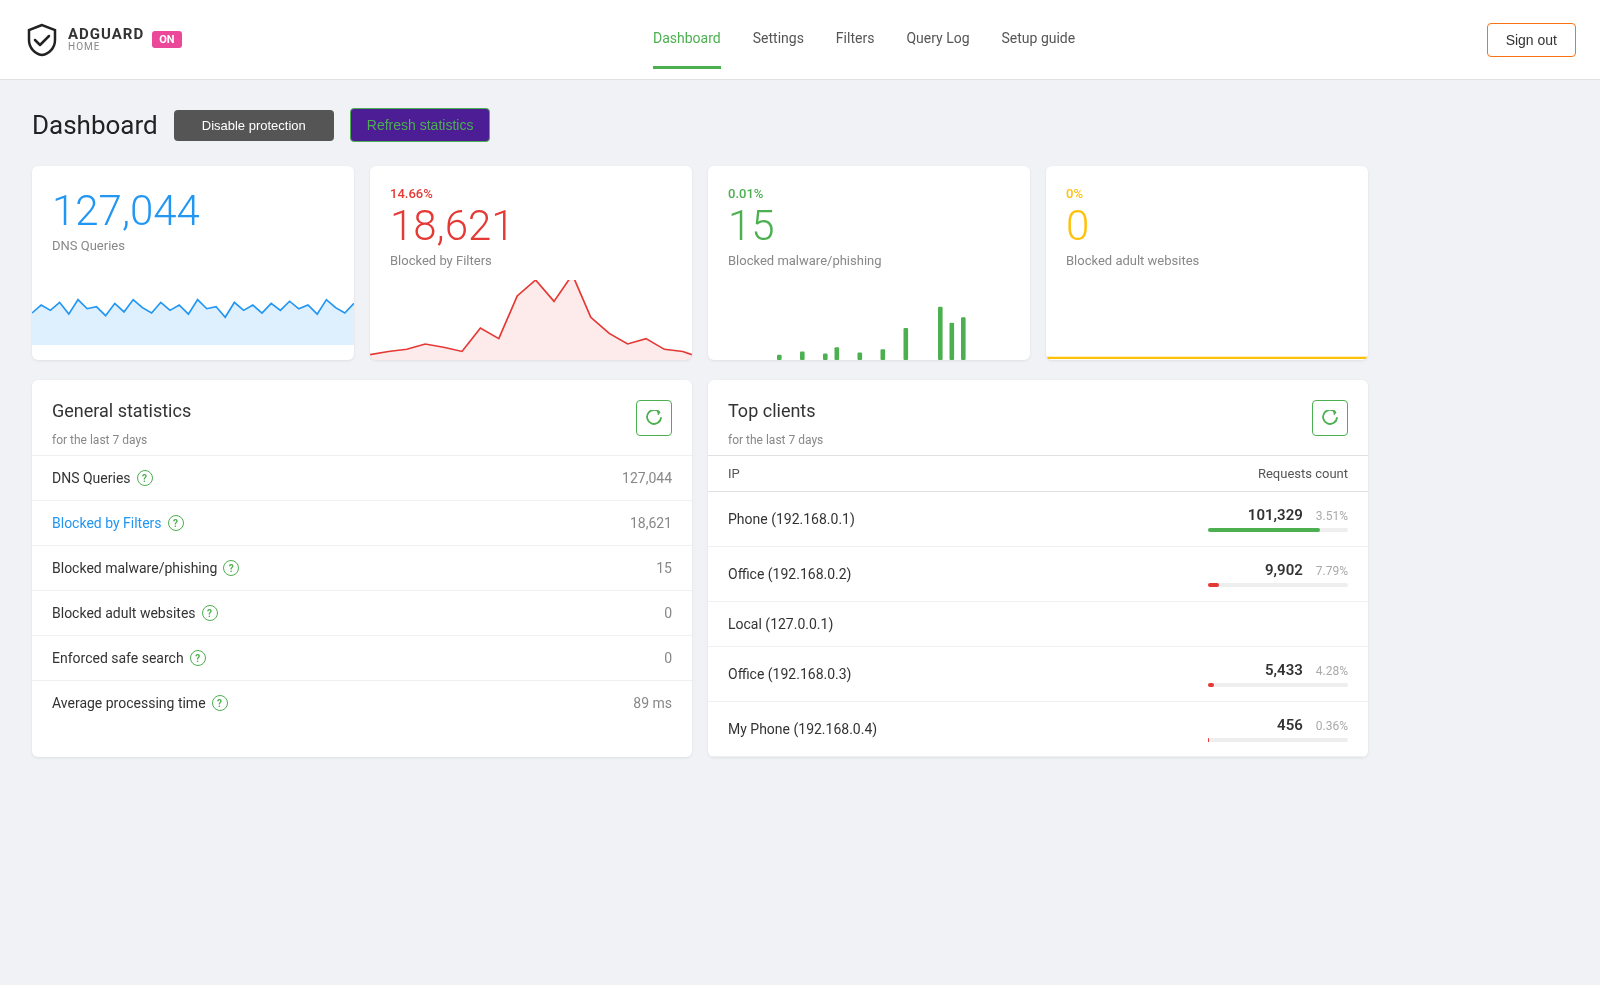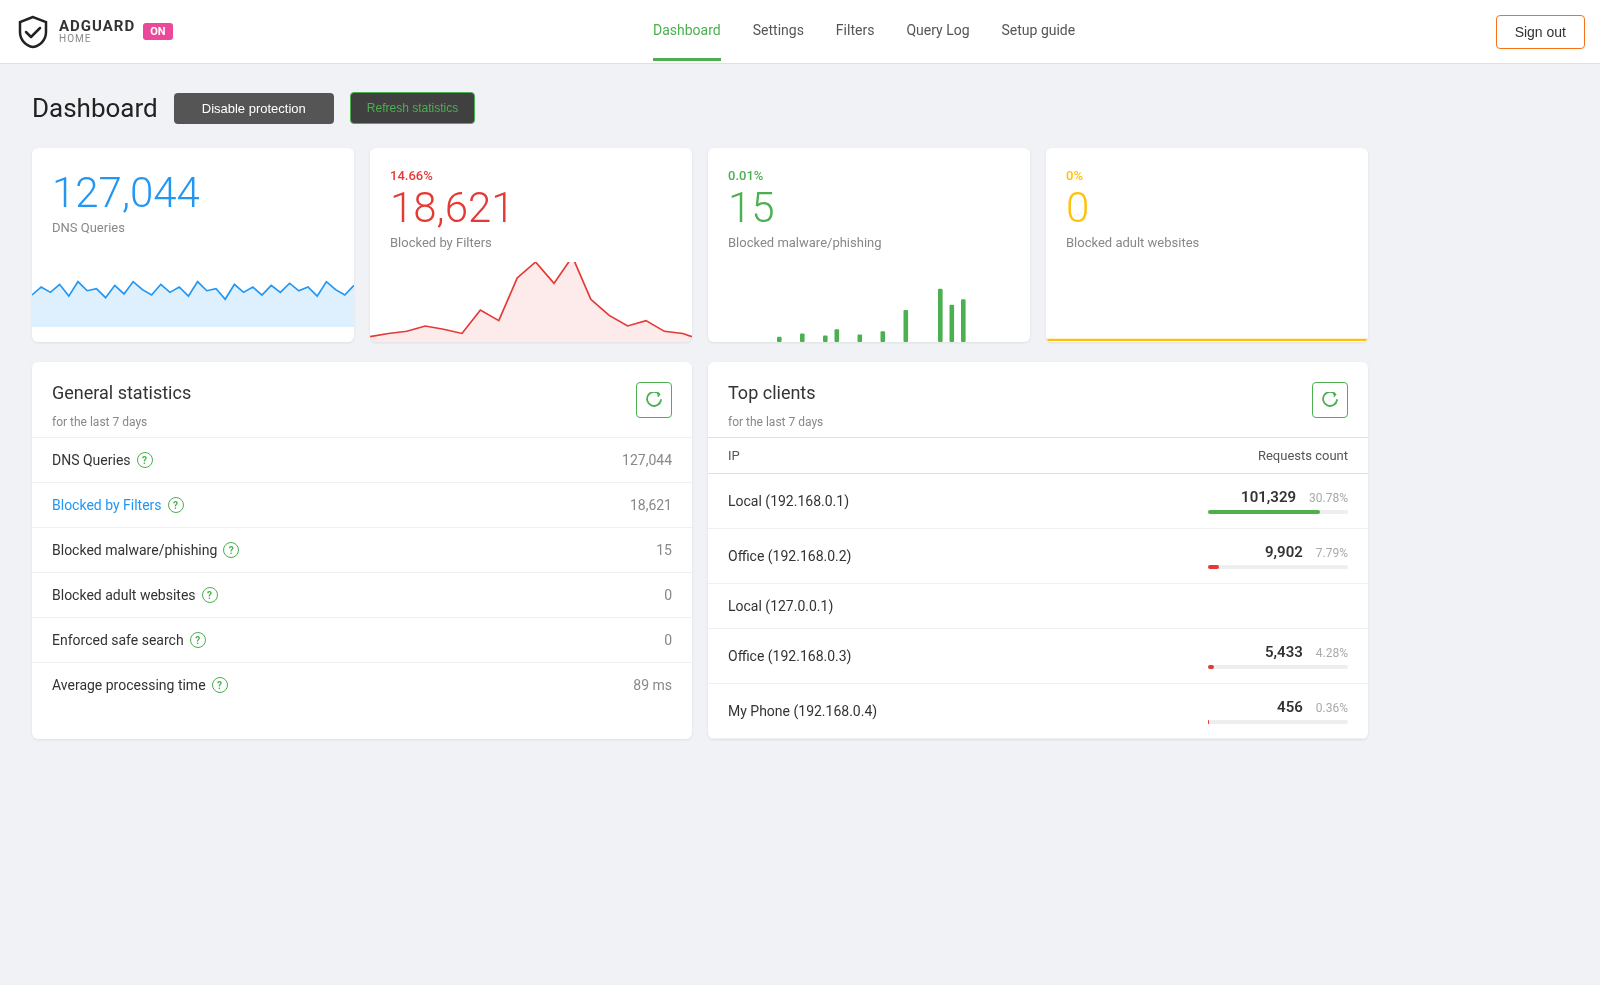--- a/index.html
+++ b/index.html
@@ -9,22 +9,22 @@
       color: #333;
       font-size: 14px;
     }
 
     
     .navbar {
       background: #fff;
       border-bottom: 1px solid #e0e0e0;
       display: flex;
       align-items: center;
-      padding: 0 15px;
-      height: 64px;
+      padding: 0 24px;
+      height: 80px;
       position: relative;
     }
     .navbar-brand {
       display: flex;
       align-items: center;
       gap: 8px;
       margin-right: 60px;
     }
     .brand-logo {
       width: 36px;
@@ -103,27 +103,27 @@
     .disable-btn {
       background: #555;
       color: #fff;
       border: none;
       padding: 8px 28px;
       border-radius: 4px;
       cursor: pointer;
       font-size: 13px;
     }
     .refresh-btn {
-      background: #404040;
+      background: #4c1d95;
       color: #4caf50;
       border: 1px solid #4caf50;
       padding: 8px 16px;
       border-radius: 4px;
       cursor: pointer;
-      font-size: 12px;
+      font-size: 14px;
     }
 
     
     .stat-cards {
       display: grid;
       grid-template-columns: repeat(4, 1fr);
       gap: 16px;
       margin-bottom: 20px;
     }
     .stat-card {
@@ -477,25 +477,25 @@
           </svg>
         </button>
       </div>
       <div class="clients-table">
         <div class="clients-thead">
           <span class="clients-th">IP</span>
           <span class="clients-th" style="text-align:right;">Requests count</span>
         </div>
         <div id="clients-rows-container">
             <div class="client-row">
-    <span class="client-name">Local (192.168.0.1)</span>
+    <span class="client-name">Phone (192.168.0.1)</span>
     <div class="client-right">
       <div class="client-count-row">
         <span class="client-count">101,329</span>
-        <span class="client-pct">30.78%</span>
+        <span class="client-pct">3.51%</span>
       </div>
       <div class="client-bar-wrap">
         <div class="client-bar bar-green" style="width:79.76%"></div>
       </div>
     </div>
   </div>
             <div class="client-row">
     <span class="client-name">Office (192.168.0.2)</span>
     <div class="client-right">
       <div class="client-count-row">

